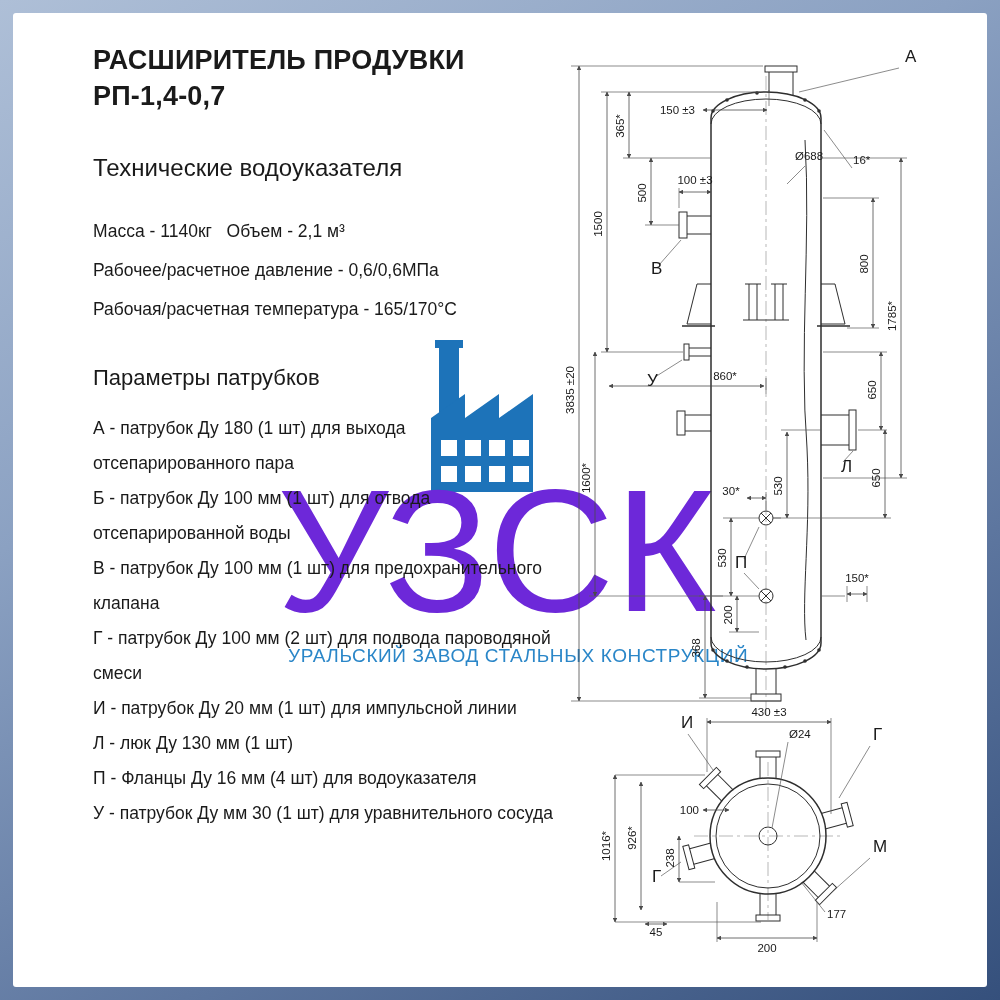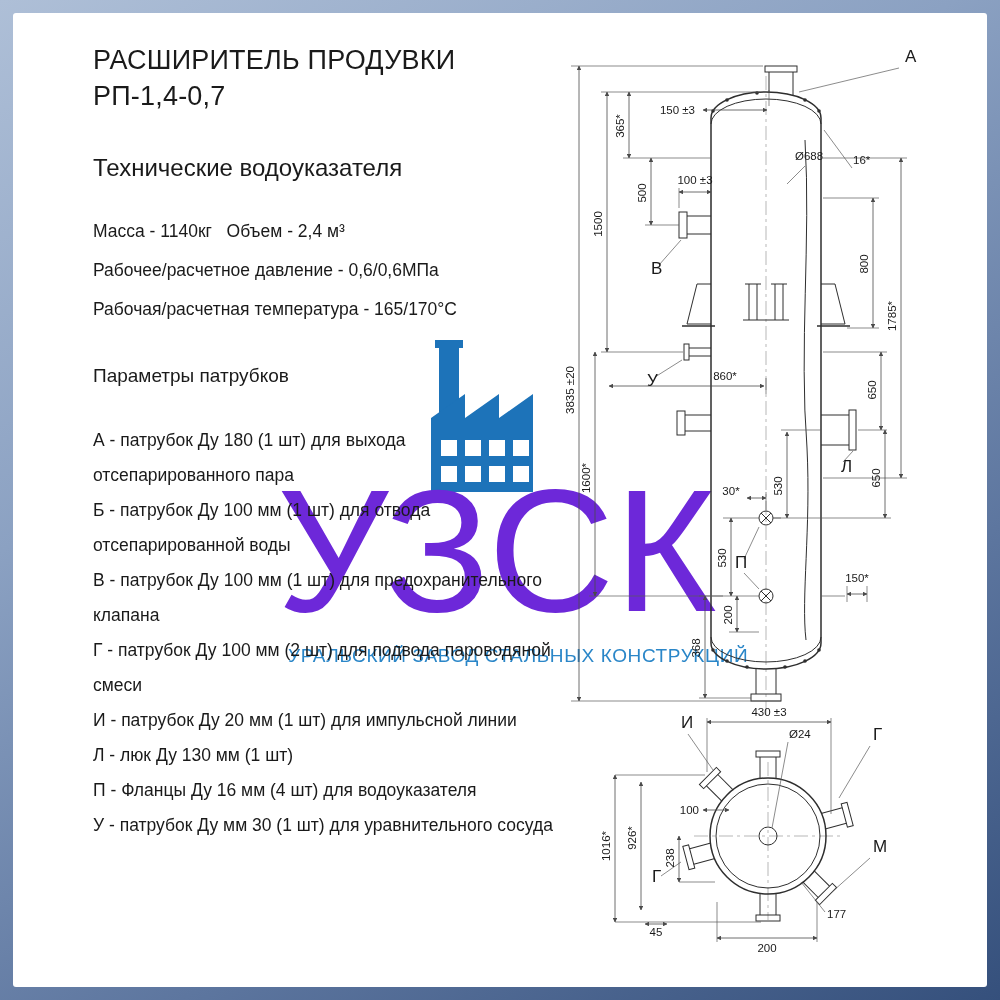--- a/index.html
+++ b/index.html
@@ -10,24 +10,24 @@
     position:relative; width:1000px; height:1000px; padding:13px;
     background:linear-gradient(150deg,#aebfd7 0%,#8ba1c2 35%,#5d769f 70%,#35507c 100%);
   }
   .content {
     position:relative; width:100%; height:100%;
     background:#ffffff; border-radius:3px; overflow:hidden;
   }
 
   
   .info { position:absolute; left:80px; top:30px; width:472px; z-index:3; }
-  .title { font-size:27px; font-weight:normal; line-height:1.32; letter-spacing:.2px; margin-bottom:40px; }
+  .title { font-size:27px; font-weight:bold; line-height:1.32; letter-spacing:.2px; margin-bottom:40px; }
   .spec-heading { font-size:24px; font-weight:normal; margin-bottom:30px; }
   .spec-line { font-size:17.5px; line-height:39px; white-space:pre-wrap; }
-  .nozzle-heading { font-size:19px; font-weight:normal; margin:36px 0 36px; }
+  .nozzle-heading { font-size:22px; font-weight:normal; margin:36px 0 20px; }
   .nozzle-list { list-style:none; font-size:17.5px; line-height:35px; }
 
   
   .watermark { position:absolute; inset:0; z-index:1; }
   .wm-icon { position:absolute; left:412px; top:327px; width:120px; height:155px; }
   .wm-acronym {
     position:absolute; left:264px; top:450px;
     font-size:175px; font-weight:normal; line-height:1; color:#6d28d9;
   }
   .wm-subtitle {
@@ -72,21 +72,21 @@
       <div class="wm-subtitle">УРАЛЬСКИЙ ЗАВОД СТАЛЬНЫХ КОНСТРУКЦИЙ</div>
     </div>
 
     <div class="info">
       <div class="title">
         <div>РАСШИРИТЕЛЬ ПРОДУВКИ</div>
         <div>РП-1,4-0,7</div>
       </div>
 
       <div class="spec-heading">Технические водоуказателя</div>
-      <div class="spec-line">Масса - 1140кг   Объем - 2,4 м³</div>
+      <div class="spec-line">Масса - 1140кг   Объем - 2,1 м³</div>
       <div class="spec-line">Рабочее/расчетное давление - 0,6/0,6МПа</div>
       <div class="spec-line">Рабочая/расчетная температура - 165/170°С</div>
 
       <div class="nozzle-heading">Параметры патрубков</div>
       <ul class="nozzle-list">
         <li>А - патрубок Ду 180 (1 шт) для выхода отсепарированного пара</li>
         <li>Б - патрубок Ду 100 мм (1 шт) для отвода отсепарированной воды</li>
         <li>В - патрубок Ду 100 мм (1 шт) для предохранительного клапана</li>
         <li>Г - патрубок Ду 100 мм (2 шт) для подвода пароводяной смеси</li>
         <li>И - патрубок Ду 20 мм (1 шт) для импульсной линии</li>

